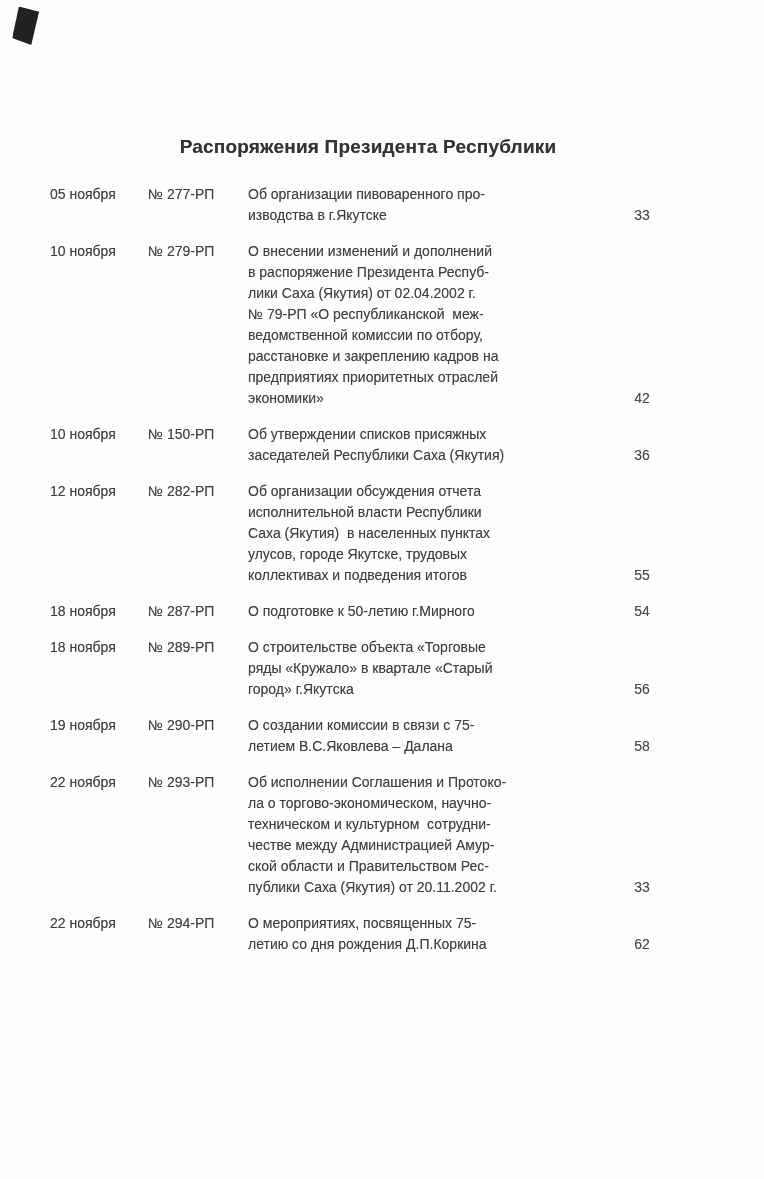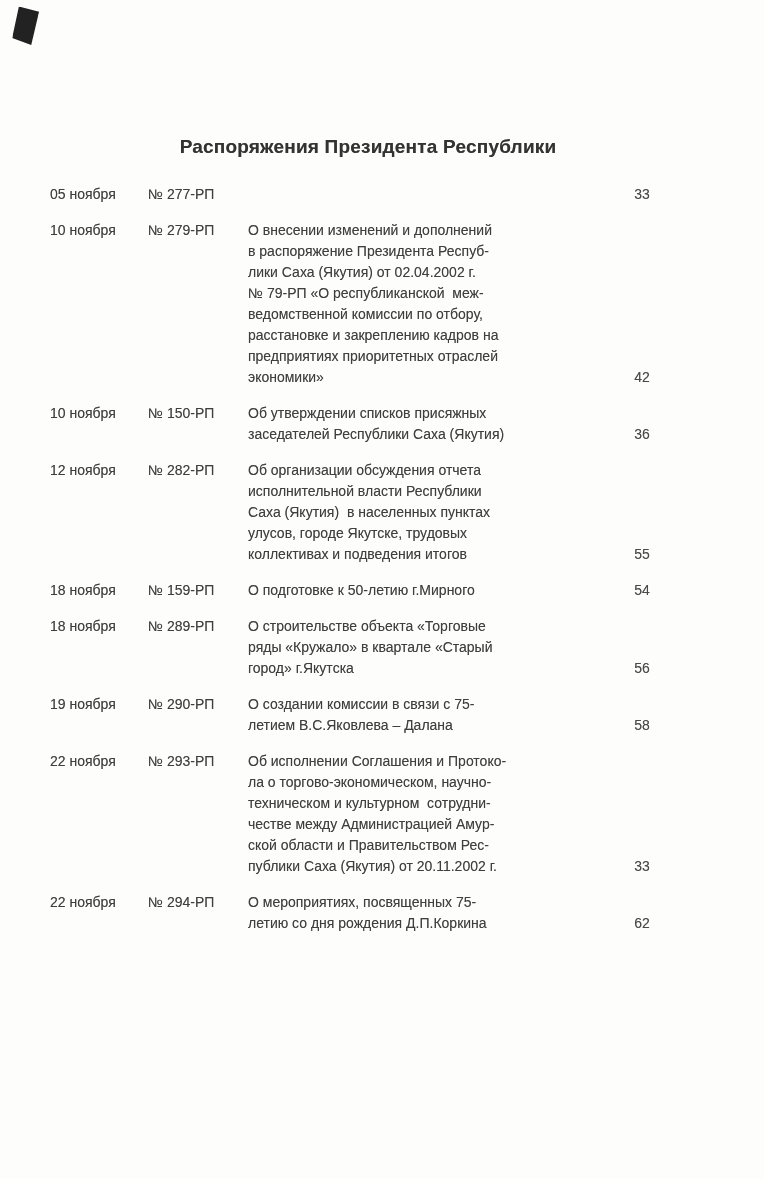--- a/index.html
+++ b/index.html
@@ -87,20 +87,22 @@
 
 <div class="page">
 
   <div class="page-title">Распоряжения Президента Республики</div>
 
   <div class="toc">
 
     <div class="entry">
       <div class="col-date">05 ноября</div>
       <div class="col-num">№ 277-РП</div>
+      <div class="col-title">Об организации пивоваренного про-
+изводства в г.Якутске</div>
       <div class="col-page">33</div>
     </div>
 
     <div class="entry">
       <div class="col-date">10 ноября</div>
       <div class="col-num">№ 279-РП</div>
       <div class="col-title">О внесении изменений и дополнений
 в распоряжение Президента Респуб-
 лики Саха (Якутия) от 02.04.2002 г.
 № 79-РП «О республиканской  меж-
@@ -125,21 +127,21 @@
       <div class="col-title">Об организации обсуждения отчета
 исполнительной власти Республики
 Саха (Якутия)  в населенных пунктах
 улусов, городе Якутске, трудовых
 коллективах и подведения итогов</div>
       <div class="col-page">55</div>
     </div>
 
     <div class="entry">
       <div class="col-date">18 ноября</div>
-      <div class="col-num">№ 159-РП</div>
+      <div class="col-num">№ 287-РП</div>
       <div class="col-title">О подготовке к 50-летию г.Мирного</div>
       <div class="col-page">54</div>
     </div>
 
     <div class="entry">
       <div class="col-date">18 ноября</div>
       <div class="col-num">№ 289-РП</div>
       <div class="col-title">О строительстве объекта «Торговые
 ряды «Кружало» в квартале «Старый
 город» г.Якутска</div>

